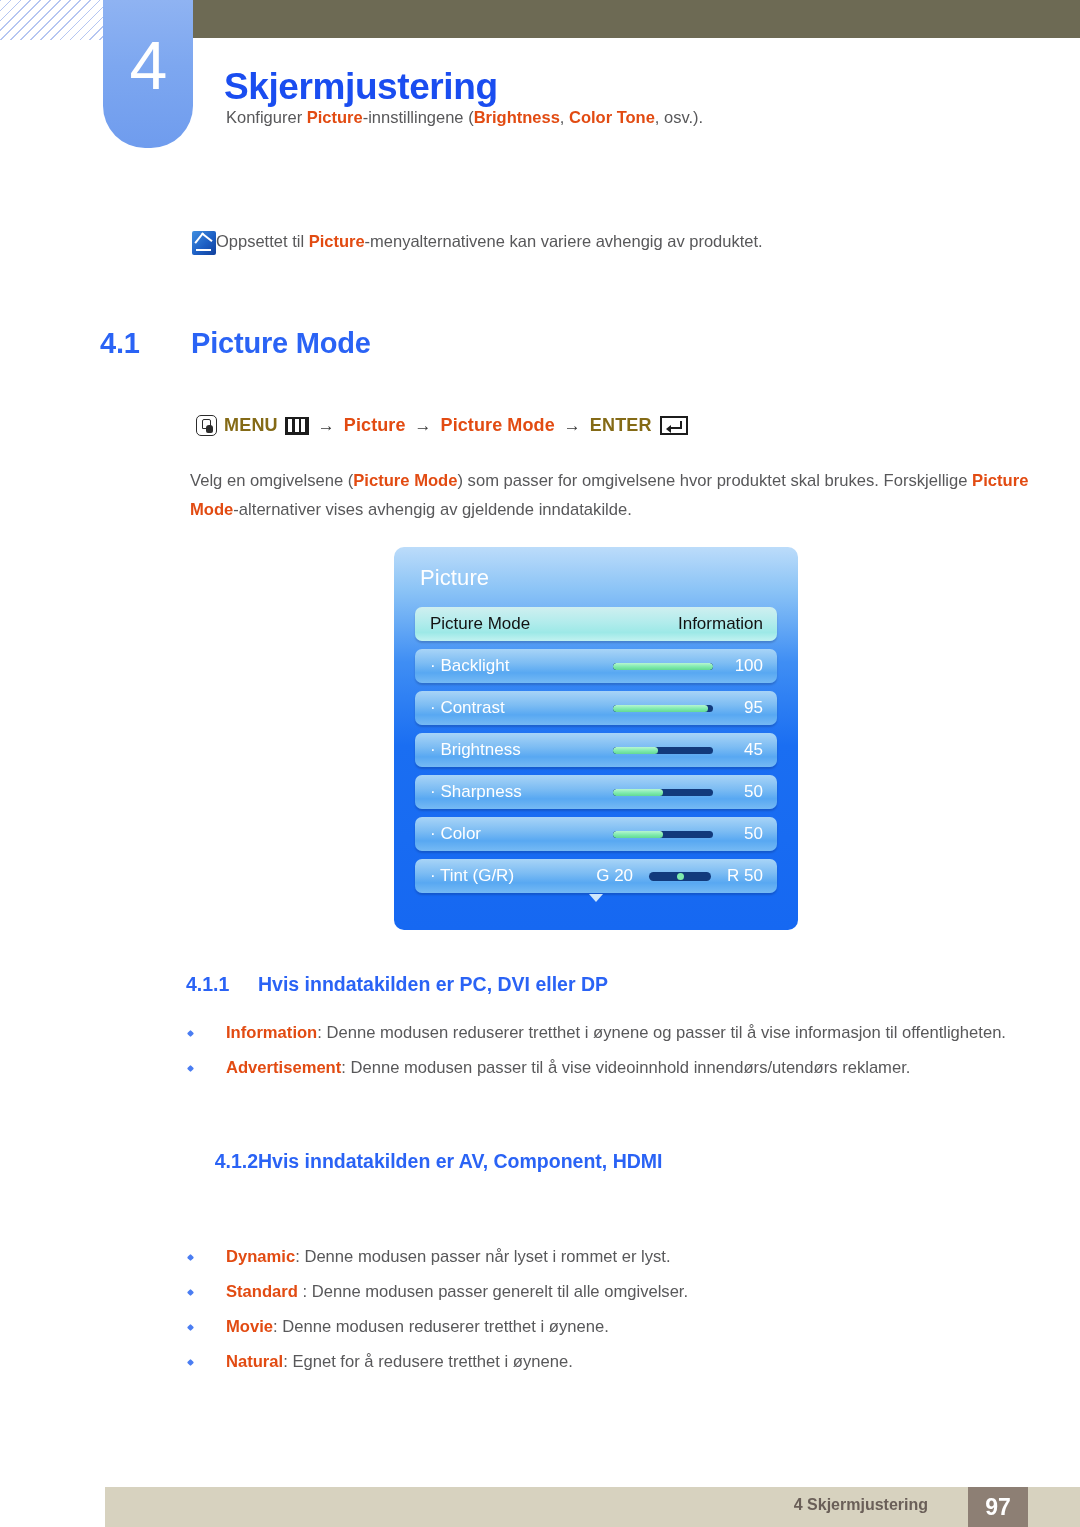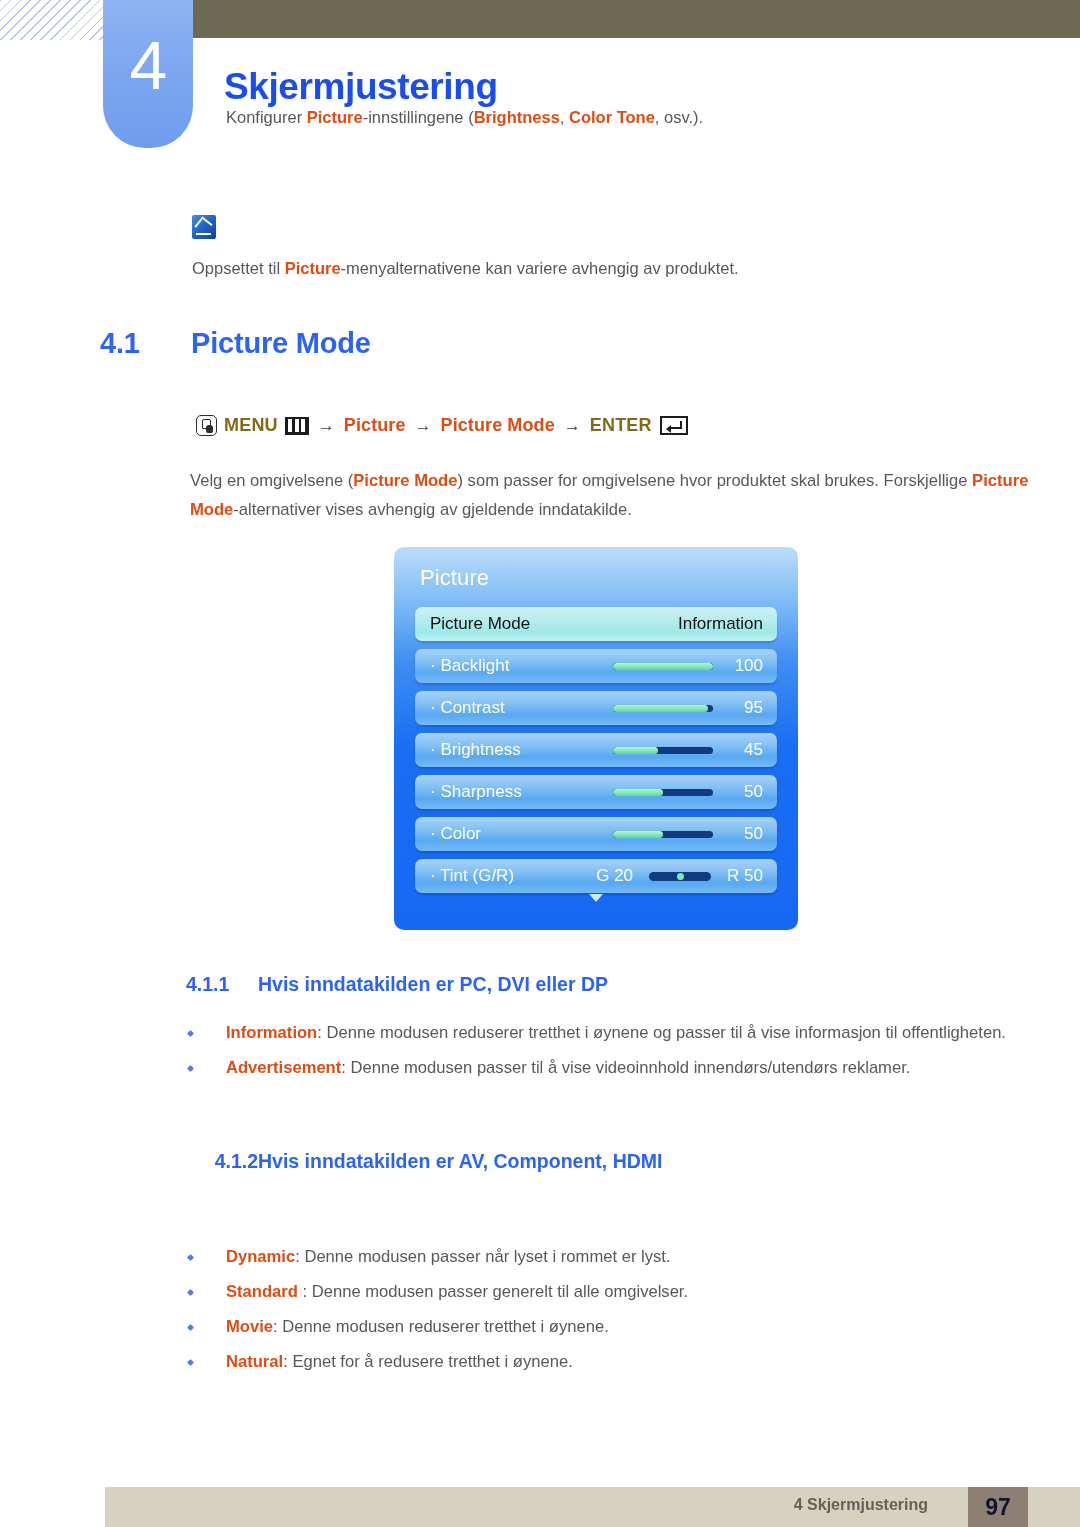--- a/index.html
+++ b/index.html
@@ -68,26 +68,24 @@
     position: absolute;
     left: 226px; top: 104px;
     font-size: 16.5px;
     line-height: 26px;
     color: #58585a;
   }
 
   
   .note-row {
     position: absolute;
-    left: 192px; top: 212px;
+    left: 192px; top: 228px;
     width: 800px;
     display: flex;
     align-items: flex-start;
-    gap: 16px;
-    flex-direction: column;
   }
   .note-icon {
     width: 24px; height: 24px;
     flex: 0 0 24px;
     background: linear-gradient(135deg, #3f8fe0 0%, #1d5fc4 55%, #11409c 100%);
     border-radius: 2px;
     position: relative;
     margin-top: 3px;
   }
   .note-icon::before {
@@ -382,21 +380,21 @@
     right: 152px; top: 1496px;
     font-size: 16px;
     font-weight: 700;
     color: #6a5f58;
   }
   .footer-page {
     position: absolute;
     left: 968px; top: 1487px;
     width: 60px; height: 40px;
     background: #8d7f74;
-    color: #0f172a;
+    color: #ffffff;
     font-size: 23px;
     font-weight: 700;
     display: flex;
     align-items: center;
     justify-content: center;
   }
 </style>
 </head>
 <body>
 

